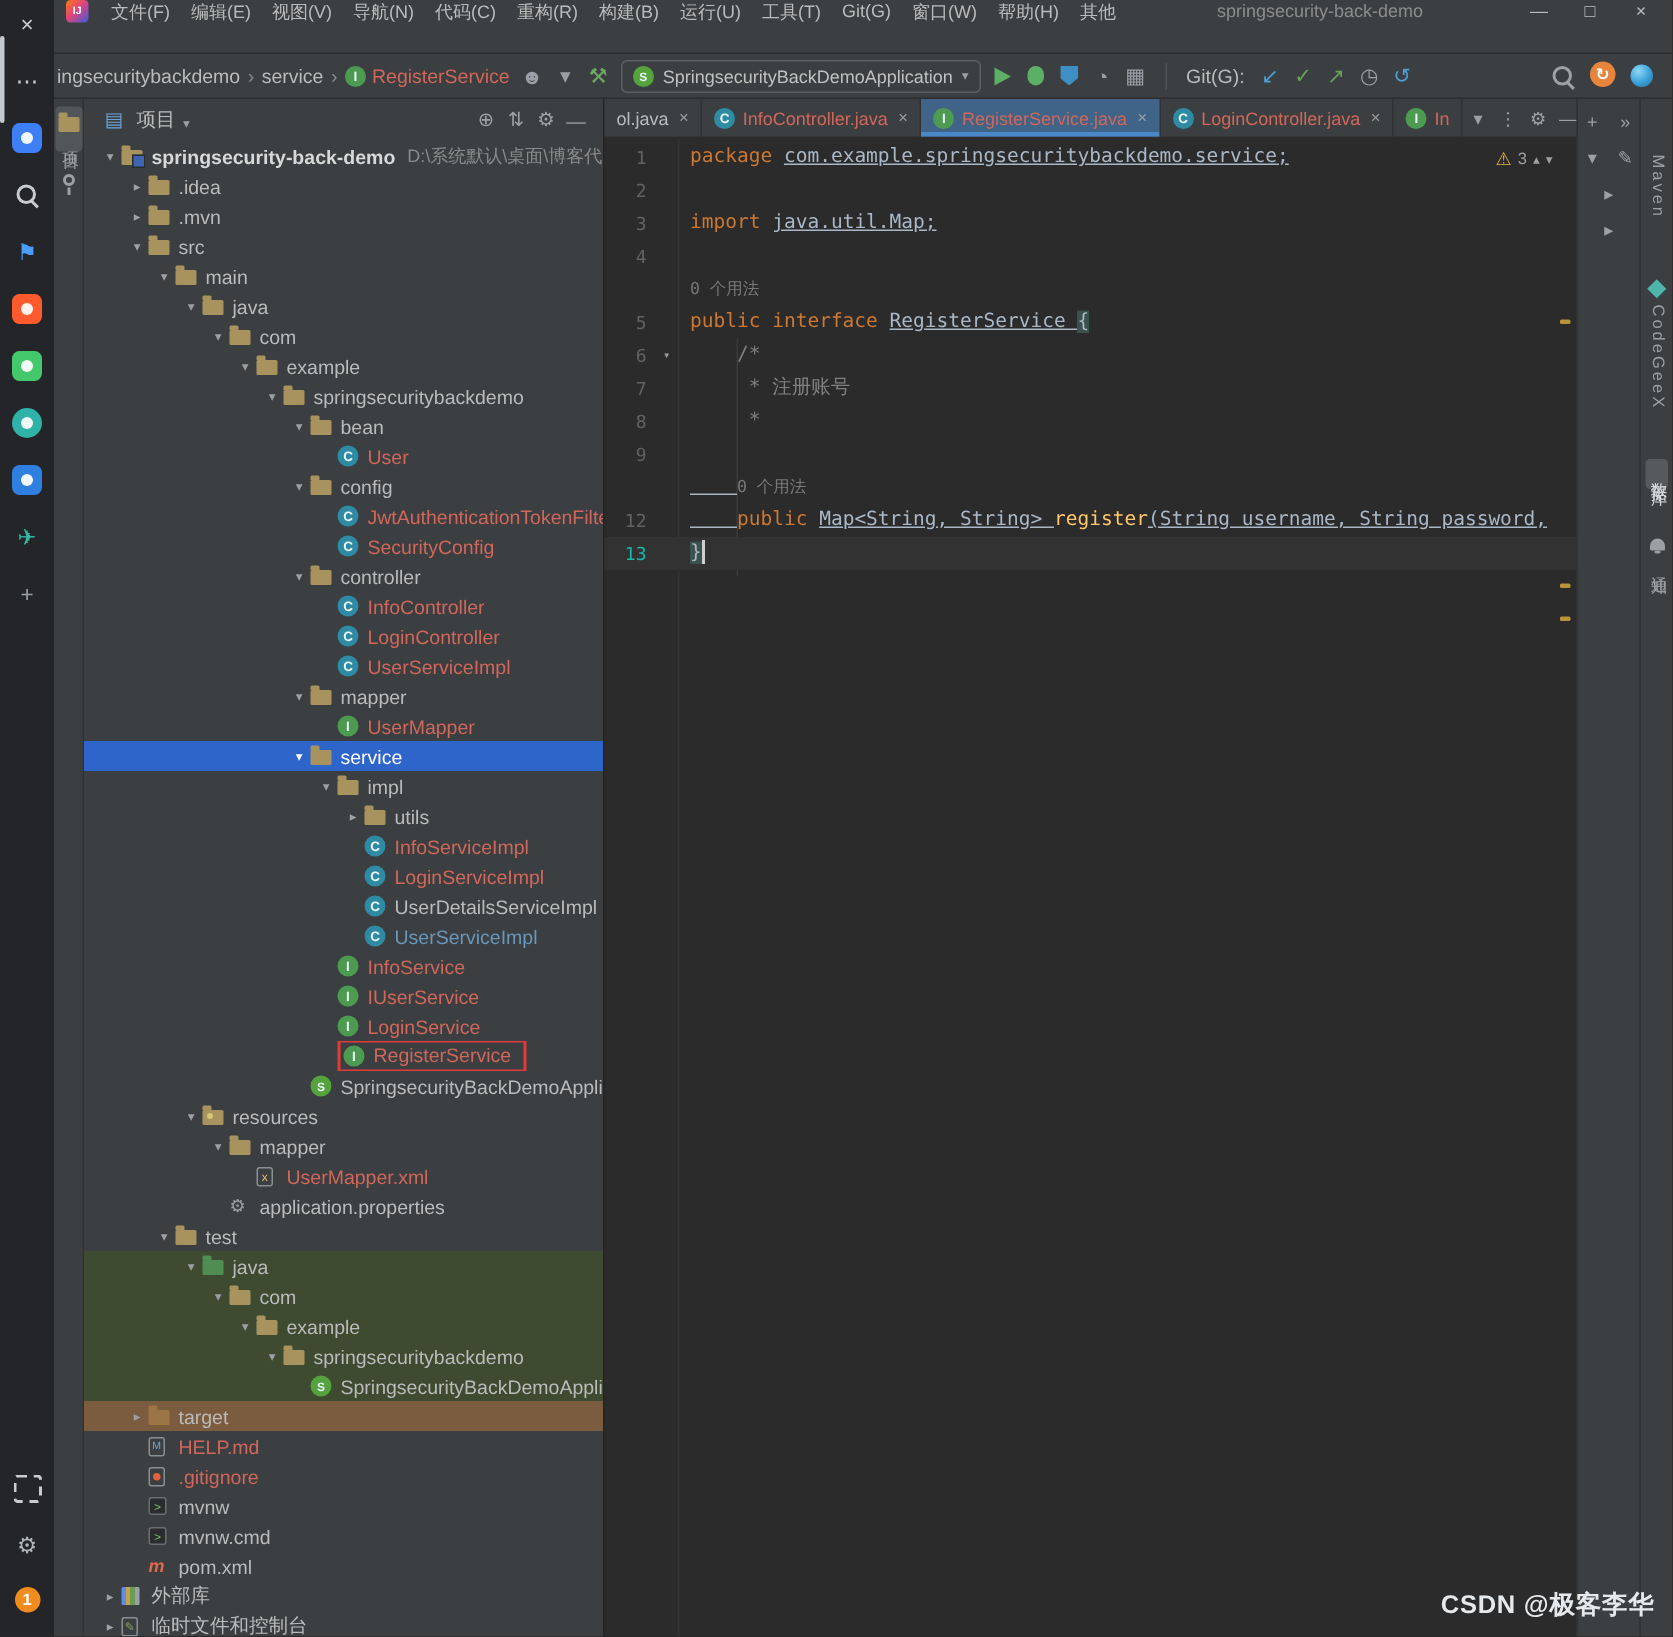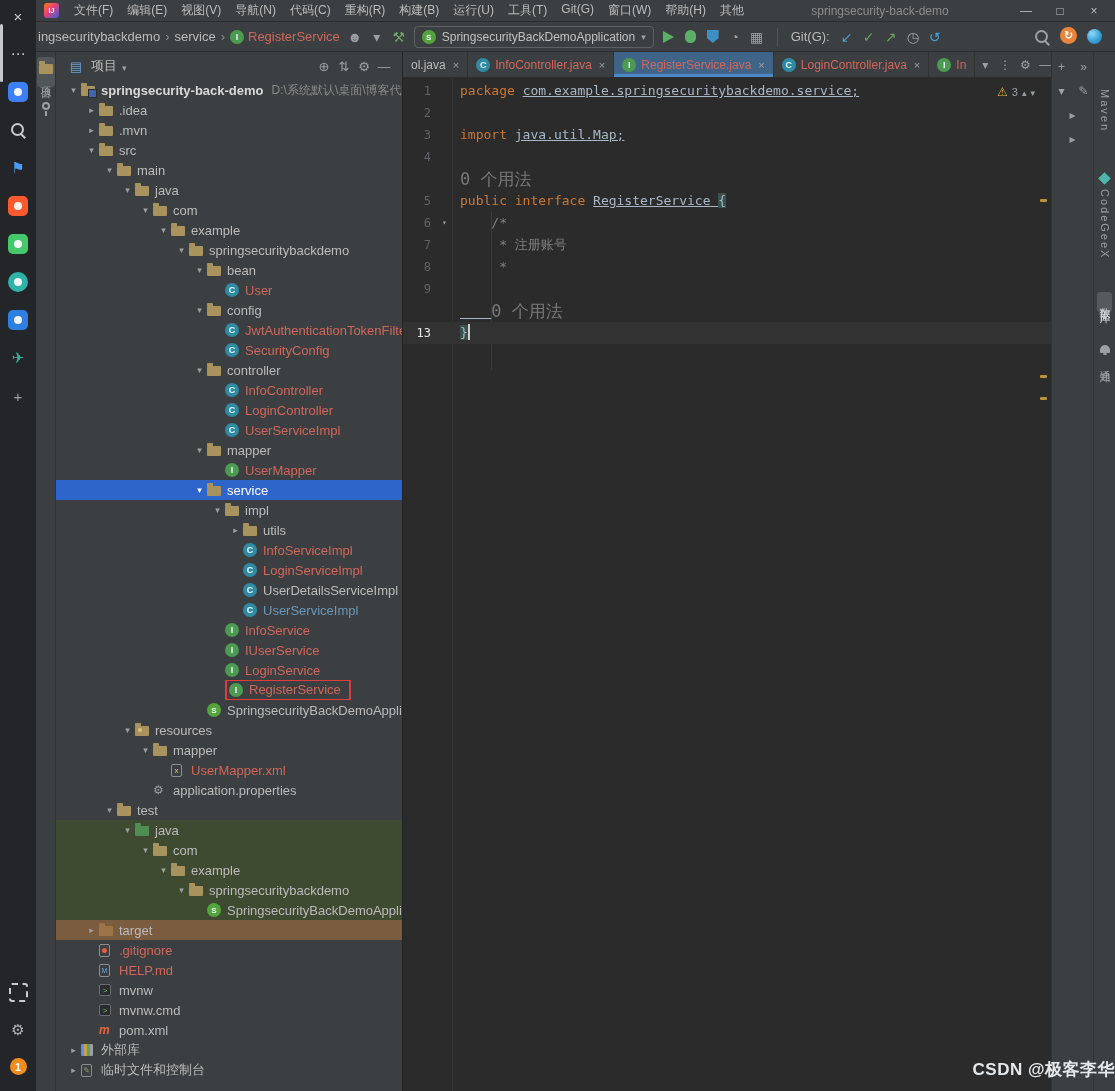--- a/index.html
+++ b/index.html
@@ -17,21 +17,21 @@
 .gk-tile::after,.gk-round::after{content:"";width:8px;height:8px;background:rgba(255,255,255,.92);border-radius:50%;}
 .gk-badge{border-radius:50%;color:#fff;font-size:11px;font-weight:bold;width:17px;height:17px;}
 .gk-capture::before{content:"";display:block;width:15px;height:15px;border:2px dashed #c8cbd0;border-radius:3px;}
 .gk-search{position:relative;color:#c8cbd0;}
 .gk-search::before{content:"";position:absolute;left:3px;top:3px;width:9px;height:9px;border:2px solid currentColor;border-radius:50%;}
 .gk-search::after{content:"";position:absolute;left:13px;top:13px;width:6px;height:2px;background:currentColor;transform:rotate(45deg);transform-origin:left center;}
 .dock-scroll{position:absolute;left:0;top:24px;width:3px;height:58px;background:#c4c9cf;border-radius:2px;}
 
 
 .ide{flex:1;display:flex;flex-direction:column;min-width:0;}
-.menubar{height:22px;background:#3c3f41;display:flex;align-items:center;padding:0 4px 0 8px;border-bottom:1px solid #2d2d2d;font-size:12px;flex:none;}
+.menubar{height:36px;background:#3c3f41;display:flex;align-items:flex-start;padding:0 4px 0 8px;border-bottom:1px solid #2d2d2d;font-size:12px;flex:none;}
 .logo{width:15px;height:15px;border-radius:3px;background:linear-gradient(135deg,#f97a12,#e3447a 45%,#3b5bdb);color:#fff;font-size:7px;font-weight:bold;display:flex;align-items:center;justify-content:center;margin-right:8px;flex:none;}
 .menus{display:flex;}
 .menu-item{padding:0 7px;color:#bbb;white-space:nowrap;}
 .win-title{flex:1;text-align:center;color:#8c8c8c;white-space:nowrap;overflow:hidden;}
 .win-ctrl{width:34px;text-align:center;color:#bbb;font-size:12px;}
 
 .toolbar{height:30px;background:#3c3f41;display:flex;align-items:center;padding:0 10px 0 2px;border-bottom:1px solid #2d2d2d;gap:4px;flex:none;}
 .bc{display:flex;align-items:center;gap:3px;white-space:nowrap;overflow:hidden;}
 .crumb{display:flex;align-items:center;gap:4px;color:#bbb;}
 .crumb-sep{color:#8a8a8a;margin:0 2px;}
@@ -111,48 +111,48 @@
 .tab.active{background:#3f6487;box-shadow:inset 0 -3px 0 var(--accent);}
 .tab .x{color:#9da0a3;font-size:11px;margin-left:2px;}
 .tabbar .spacer{flex:1;}
 .tab-actions{display:flex;align-items:center;padding-right:4px;}
 .tab-actions .gi{font-size:12px;width:20px;}
 .ebody{flex:1;position:relative;overflow:hidden;padding-top:2px;}
 .gutter-line{position:absolute;left:49px;top:0;bottom:0;width:1px;background:#343434;}
 .indent-guide{position:absolute;left:88px;top:134px;height:158px;width:1px;background:#3a3a3a;}
 .cl{display:flex;height:22px;line-height:22px;font-family:"DejaVu Sans Mono",monospace;font-size:13px;position:relative;}
 .cl.cur{background:#323232;}
-.cl.cur .ln{color:#e5e5e5;}
+.cl.cur .ln{color:#14b8a6;}
 .ln{width:34px;flex:none;text-align:right;padding-right:6px;color:#606366;font-size:12px;}
 .fold{width:15px;flex:none;color:#9da0a3;font-size:8px;text-align:center;}
 .code{white-space:pre;color:#a9b7c6;padding-left:8px;}
 .cs-k{color:var(--kw);}
 .cs-c{color:var(--cm);}
 .cs-m{color:var(--mth);}
 .cs-p{color:#a9b7c6;text-decoration:underline;}
-.cs-i{color:#787878;font-size:17px;text-align:right;}
+.cs-i{color:#787878;font-size:11px;text-align:right;}
 .cs-b{background:#3b514d;color:#a9b7c6;}
 .caret{display:inline-block;width:2px;height:16px;background:#cfcfcf;vertical-align:text-bottom;}
 .inspect{position:absolute;top:7px;right:16px;display:flex;align-items:center;gap:4px;color:#9da0a3;font-size:11px;}
 .warn-ic::before{content:"⚠";color:#f0b43c;font-size:12px;}
 .nav-up::before{content:"▴";font-size:9px;}
 .nav-dn::before{content:"▾";font-size:9px;}
 .stripe-mark{position:absolute;right:4px;width:7px;height:3px;background:var(--warn);border-radius:1px;}
 
 
 .mini{width:42px;background:#3c3f41;border-left:1px solid #323232;display:flex;flex-direction:column;align-items:center;padding-top:8px;gap:10px;color:#9da0a3;flex:none;}
 .mrow{display:flex;gap:8px;align-items:center;}
 .mrow .gi{width:14px;height:14px;font-size:12px;}
 .rstripe{width:22px;background:#3c3f41;border-left:1px solid #323232;display:flex;flex-direction:column;align-items:center;padding-top:30px;gap:26px;flex:none;}
 .rtw{display:flex;flex-direction:column;align-items:center;gap:4px;padding:7px 2px;border-radius:3px;}
 .rtw.active{background:#565a5e;}
 .rtw.active .tw-label{color:#d5d8da;}
 
 
-.watermark{position:absolute;right:0;bottom:10px;font-size:17px;color:#e6e9ec;font-weight:600;letter-spacing:.5px;}
+.watermark{position:absolute;right:12px;bottom:10px;font-size:17px;color:#e6e9ec;font-weight:600;letter-spacing:.5px;}
 </style>
 </head>
 <body>
 
 <div class="screen">
 
   <div class="dock">
     <div class="dock-scroll"></div>
     <div class="dock-group" id="dock-top">
         <span class="dock-ic gk-glyph" style="color: rgb(200, 203, 208);">×</span>
@@ -575,30 +575,30 @@
             <div class="trow bg-tgt" style="padding-left: 28px;">
               <span class="chev">▸</span>
               <span class="ticon">
                 <span class="ifolder excl"></span>
               </span>
               <span class="tlabel">target</span>
             </div>
             <div class="trow" style="padding-left: 28px;">
               <span class="chev"></span>
               <span class="ticon">
+                <span class="idoc md">M</span>
+              </span>
+              <span class="tlabel cl-red">HELP.md</span>
+            </div>
+            <div class="trow" style="padding-left: 28px;">
+              <span class="chev"></span>
+              <span class="ticon">
                 <span class="idoc git"></span>
               </span>
               <span class="tlabel cl-red">.gitignore</span>
-            </div>
-            <div class="trow" style="padding-left: 28px;">
-              <span class="chev"></span>
-              <span class="ticon">
-                <span class="idoc md">M</span>
-              </span>
-              <span class="tlabel cl-red">HELP.md</span>
             </div>
             <div class="trow" style="padding-left: 28px;">
               <span class="chev"></span>
               <span class="ticon">
                 <span class="ish">&gt;</span>
               </span>
               <span class="tlabel">mvnw</span>
             </div>
             <div class="trow" style="padding-left: 28px;">
               <span class="chev"></span>
@@ -717,20 +717,25 @@
               </div>
               <div class="cl">
                 <span class="ln">9</span>
                 <span class="fold"></span>
               </div>
               <div class="cl">
                 <span class="ln"></span>
                 <span class="fold"></span>
                 <span class="code"><span class="cs-p">    </span><span class="cs-i">0 个用法</span></span>
               </div>
+              <div class="cl">
+                <span class="ln">12</span>
+                <span class="fold"></span>
+                <span class="code"><span class="cs-p">    </span><span class="cs-k">public </span><span class="cs-p">Map&lt;String, String&gt; </span><span class="cs-m">register</span><span class="cs-p">(String username, String password,</span></span>
+              </div>
               <div class="cl cur">
                 <span class="ln">13</span>
                 <span class="fold"></span>
                 <span class="code"><span class="cs-b">}</span><span class="caret"></span></span>
               </div>
             </div>
           <div class="inspect">
             <span class="warn-ic"></span>
             <span class="warn-count">3</span>
             <span class="nav-up"></span>

